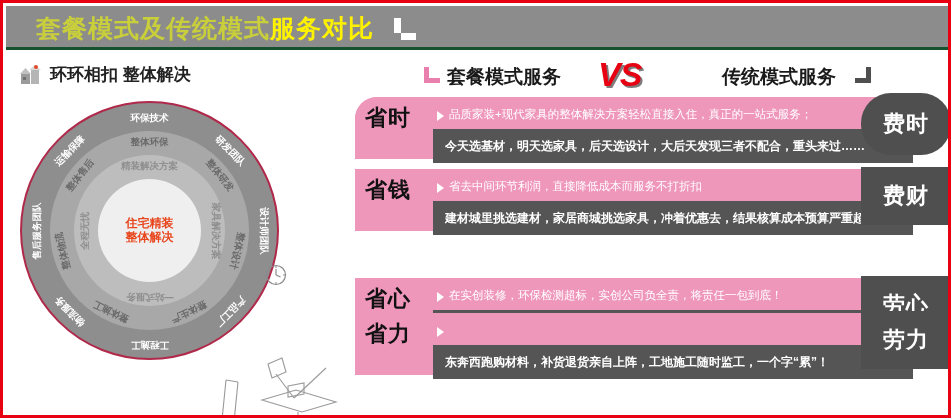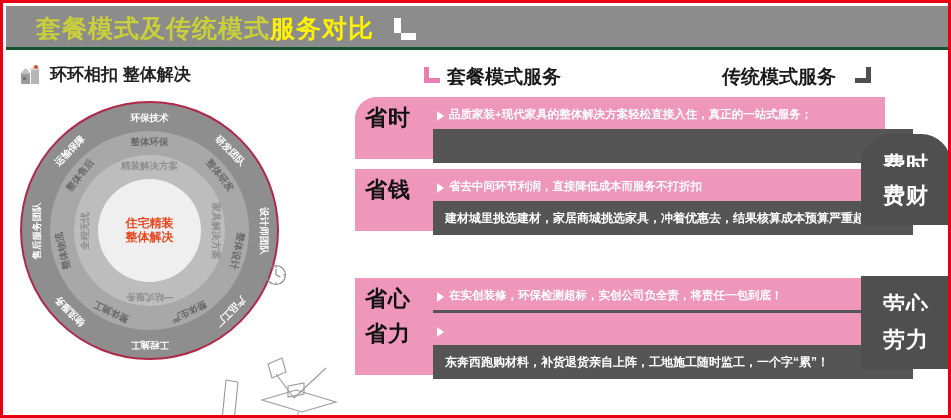--- a/index.html
+++ b/index.html
@@ -144,21 +144,21 @@
     font-size:22px;font-weight:bold;color:#111111;
     letter-spacing:1px;white-space:nowrap;
   }
   .bullet{
     position:absolute;left:86px;top:14px;
     width:0;height:0;border-left:7px solid #ffffff;
     border-top:5px solid transparent;border-bottom:5px solid transparent;
   }
   .row-pos{
     position:absolute;left:98px;top:10px;width:420px;
-    font-size:11.5px;font-weight:bold;color:#ffffff;
+    font-size:11.5px;font-weight:normal;color:#ffffff;
     white-space:nowrap;overflow:hidden;
   }
   .row-gray{
     position:absolute;left:82px;top:32px;width:480px;height:34px;
     background:#555555;
   }
   .row-neg{
     position:absolute;left:94px;top:41px;width:420px;
     font-size:12px;font-weight:bold;color:#ffffff;
     white-space:nowrap;overflow:hidden;
@@ -166,21 +166,21 @@
   .row-arrow{
     position:absolute;left:532px;top:46px;
     width:0;height:0;border-right:7px solid #ffffff;
     border-top:5px solid transparent;border-bottom:5px solid transparent;
   }
   .row-badge{
     position:absolute;left:510px;top:-2px;width:90px;height:58px;
     background:#4f4f4f;
     display:flex;align-items:center;justify-content:center;
   }
-  .row-badge.circle{border-radius:30px 30px 30px 30px;height:62px;top:-4px;margin-top:41px;}
+  .row-badge.circle{border-radius:30px 30px 30px 30px;height:62px;top:-4px;}
   .row-badge span{
     font-size:22px;font-weight:bold;color:#ffffff;letter-spacing:1px;
   }
 </style>
 </head>
 <body>
 
 <div class="page">
 
   <div class="header">
@@ -288,35 +288,37 @@
   </div>
 
   <div class="right-panel">
 
     <div class="vs-head">
       <span class="corner-pink">
         <span class="v"></span>
           <span class="h"></span>
       </span>
       <span class="vs-left-label">套餐模式服务</span>
+      <span class="vs-logo">VS</span>
       <span class="vs-right-label">传统模式服务</span>
       <span class="corner-gray">
         <span class="v"></span>
           <span class="h"></span>
       </span>
     </div>
 
     <div id="rows-host">
         <div class="row" style="top: 44px;">
           <div class="row-pink rounded"></div>
           <div class="row-pinkleft rounded"></div>
           <div class="row-key">省时</div>
           <div class="bullet"></div>
           <div class="row-gray"></div>
           <div class="row-pos">品质家装+现代家具的整体解决方案轻松直接入住，真正的一站式服务；</div>
+          <div class="row-neg">今天选基材，明天选家具，后天选设计，大后天发现三者不配合，重头来过……</div>
           <div class="row-arrow"></div>
           <div class="row-badge circle">
             <span>费时</span>
           </div>
         </div>
         <div class="row" style="top: 116px;">
           <div class="row-pink"></div>
           <div class="row-pinkleft"></div>
           <div class="row-key">省钱</div>
           <div class="bullet"></div>

